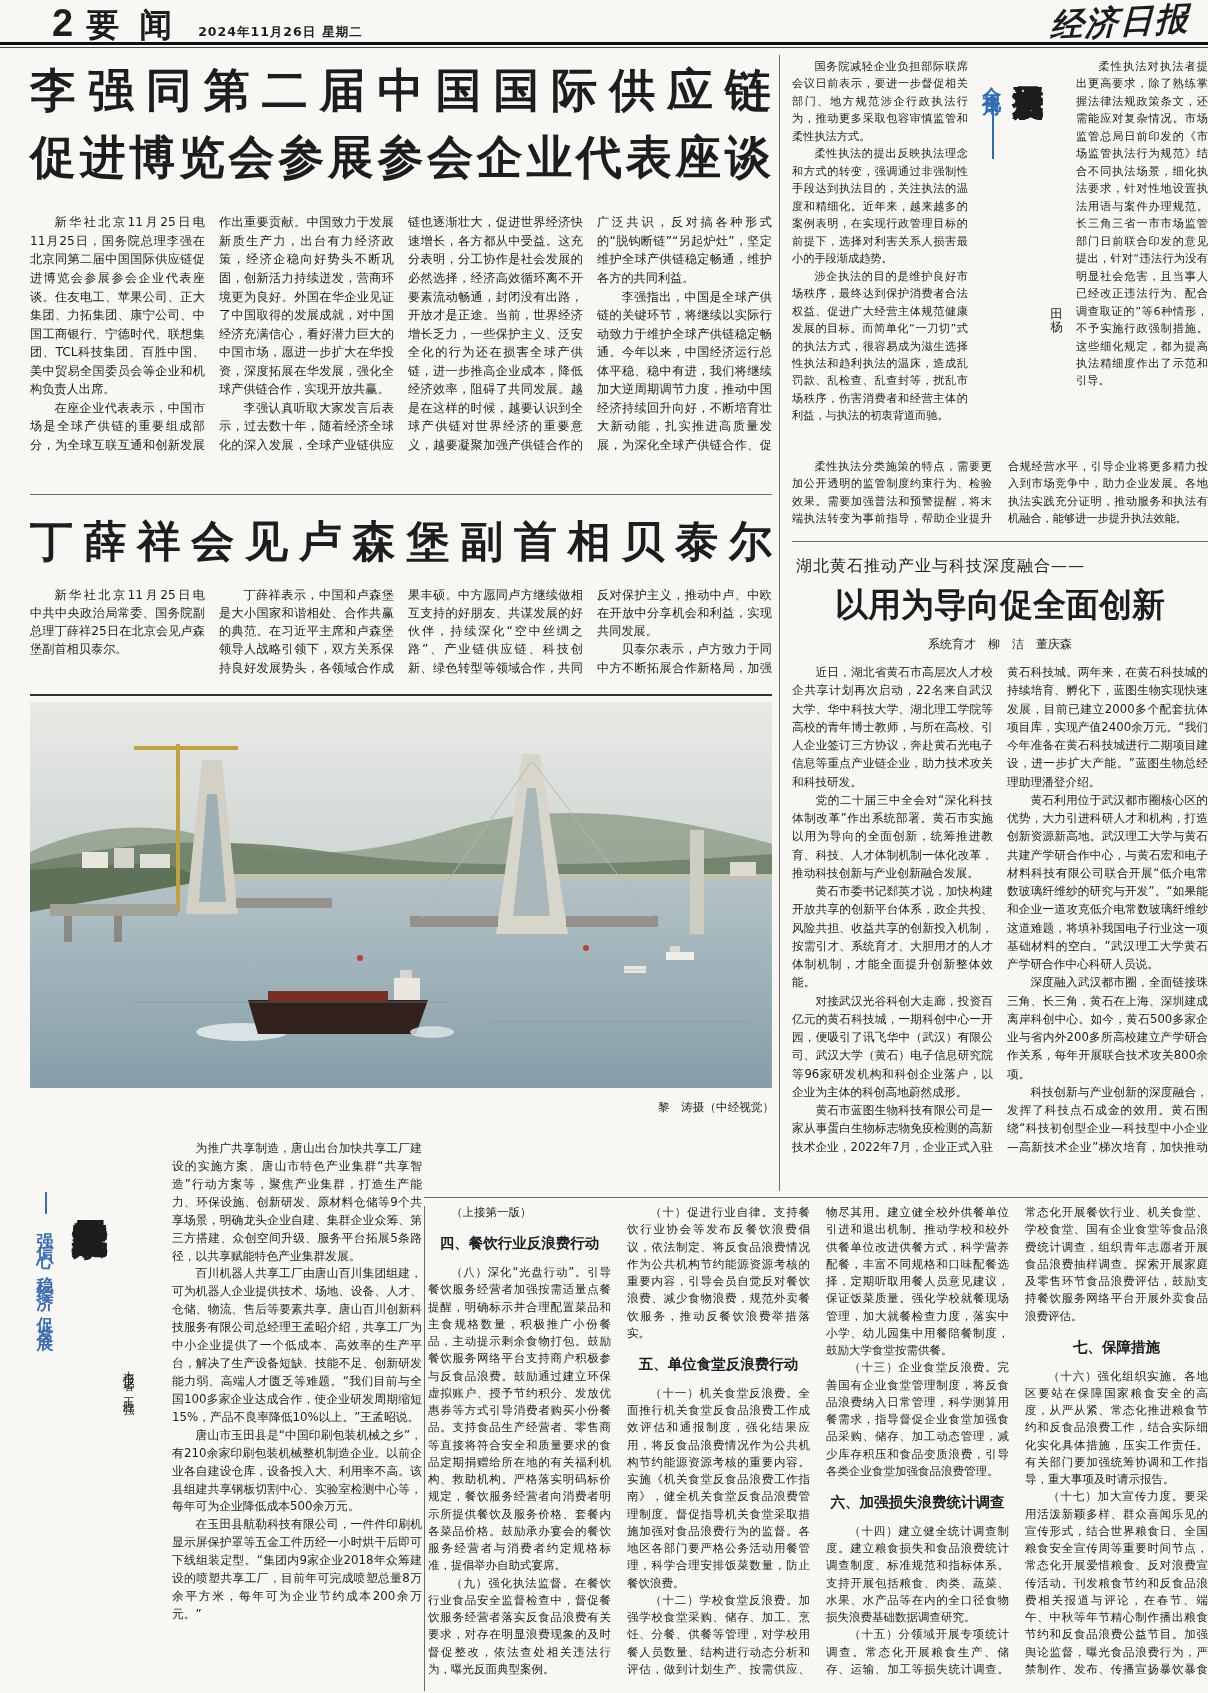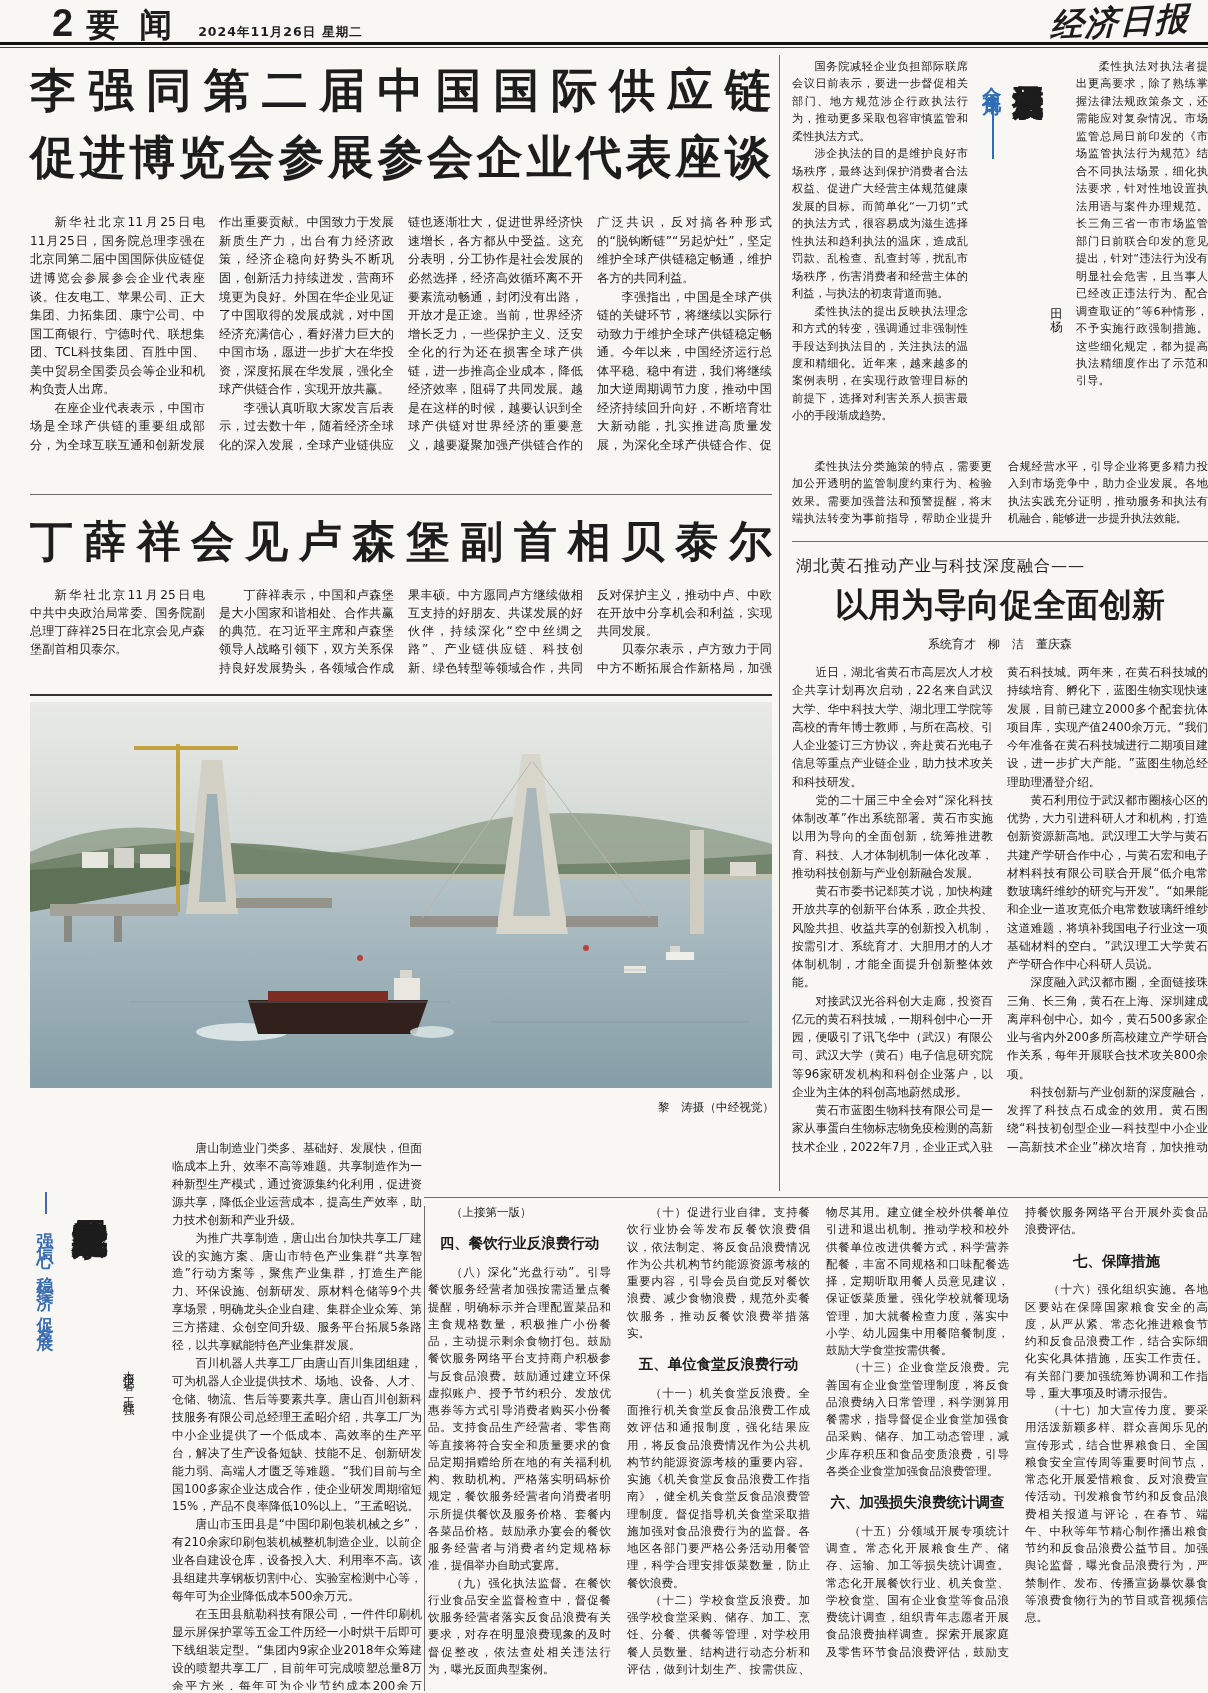--- a/index.html
+++ b/index.html
@@ -171,22 +171,22 @@
 
   <div class="vrule" style="left:779px;top:55px;height:1136px;"></div>
   <div class="vrule" style="left:424px;top:1206px;height:485px;"></div>
   <div class="hrule" style="left:792px;top:541px;width:416px;"></div>
   <div class="hrule" style="left:424px;top:1197px;width:784px;"></div>
 
   <div class="jin">
     <div class="jin-top">
       <div class="jin-left">
           <p class="para">国务院减轻企业负担部际联席会议日前表示，要进一步督促相关部门、地方规范涉企行政执法行为，推动更多采取包容审慎监管和柔性执法方式。</p>
+          <p class="para">柔性执法的提出反映执法理念和方式的转变，强调通过非强制性手段达到执法目的，关注执法的温度和精细化。近年来，越来越多的案例表明，在实现行政管理目标的前提下，选择对利害关系人损害最小的手段渐成趋势。</p>
           <p class="para">涉企执法的目的是维护良好市场秩序，最终达到保护消费者合法权益、促进广大经营主体规范健康发展的目标。而简单化“一刀切”式的执法方式，很容易成为滋生选择性执法和趋利执法的温床，造成乱罚款、乱检查、乱查封等，扰乱市场秩序，伤害消费者和经营主体的利益，与执法的初衷背道而驰。</p>
-          <p class="para">柔性执法的提出反映执法理念和方式的转变，强调通过非强制性手段达到执法目的，关注执法的温度和精细化。近年来，越来越多的案例表明，在实现行政管理目标的前提下，选择对利害关系人损害最小的手段渐成趋势。</p>
         </div>
       <div class="jin-mid">
         <div class="jin-label-wrap">
           <span class="jin-label">金视角</span>
           <span class="jin-label-bar"></span>
         </div>
         <div class="jin-hl">更好把握执法尺度力度温度</div>
         <div class="jin-author">田 杨</div>
       </div>
       <div class="jin-left" style="flex:1;width:auto;">
@@ -216,38 +216,38 @@
 
   <div class="share">
     <div class="share-deco">
       <div class="share-kicker-wrap">
         <span class="share-kicker">强信心 稳经济 促发展</span>
       </div>
       <div class="share-hl">共享智造赋能产业集群发展</div>
       <div class="share-byline">本报记者　王胜强</div>
     </div>
     <div class="share-body">
-        <p class="para">唐山制造业门类多、基础好、发展快，但面临成本上升、效率不高等难题。共享制造作为一种新型生产模式，通过资源集约化利用，促进资源共享，降低企业运营成本，提高生产效率，助力技术创新和产业升级。</p>
         <p class="para">为推广共享制造，唐山出台加快共享工厂建设的实施方案、唐山市特色产业集群“共享智造”行动方案等，聚焦产业集群，打造生产能力、环保设施、创新研发、原材料仓储等9个共享场景，明确龙头企业自建、集群企业众筹、第三方搭建、众创空间升级、服务平台拓展5条路径，以共享赋能特色产业集群发展。</p>
         <p class="para">百川机器人共享工厂由唐山百川集团组建，可为机器人企业提供技术、场地、设备、人才、仓储、物流、售后等要素共享。唐山百川创新科技服务有限公司总经理王孟昭介绍，共享工厂为中小企业提供了一个低成本、高效率的生产平台，解决了生产设备短缺、技能不足、创新研发能力弱、高端人才匮乏等难题。“我们目前与全国100多家企业达成合作，使企业研发周期缩短15%，产品不良率降低10%以上。”王孟昭说。</p>
         <p class="para">唐山市玉田县是“中国印刷包装机械之乡”，有210余家印刷包装机械整机制造企业。以前企业各自建设仓库，设备投入大、利用率不高。该县组建共享钢板切割中心、实验室检测中心等，每年可为企业降低成本500余万元。</p>
         <p class="para">在玉田县航勒科技有限公司，一件件印刷机显示屏保护罩等五金工件历经一小时烘干后即可下线组装定型。“集团内9家企业2018年众筹建设的喷塑共享工厂，目前年可完成喷塑总量8万余平方米，每年可为企业节约成本200余万元。”</p>
       </div>
   </div>
 
   <div class="cont">
       <p class="para">（上接第一版）</p>
       <h4 class="sec-head">四、餐饮行业反浪费行动</h4>
       <p class="para">（八）深化“光盘行动”。引导餐饮服务经营者加强按需适量点餐提醒，明确标示并合理配置菜品和主食规格数量，积极推广小份餐品，主动提示剩余食物打包。鼓励餐饮服务网络平台支持商户积极参与反食品浪费。鼓励通过建立环保虚拟账户、授予节约积分、发放优惠券等方式引导消费者购买小份餐品。支持食品生产经营者、零售商等直接将符合安全和质量要求的食品定期捐赠给所在地的有关福利机构、救助机构。严格落实明码标价规定，餐饮服务经营者向消费者明示所提供餐饮及服务价格、套餐内各菜品价格。鼓励承办宴会的餐饮服务经营者与消费者约定规格标准，提倡举办自助式宴席。</p>
       <p class="para">（九）强化执法监督。在餐饮行业食品安全监督检查中，督促餐饮服务经营者落实反食品浪费有关要求，对存在明显浪费现象的及时督促整改，依法查处相关违法行为，曝光反面典型案例。</p>
       <p class="para">（十）促进行业自律。支持餐饮行业协会等发布反餐饮浪费倡议，依法制定、将反食品浪费情况作为公共机构节约能源资源考核的重要内容，引导会员自觉反对餐饮浪费、减少食物浪费，规范外卖餐饮服务，推动反餐饮浪费举措落实。</p>
       <h4 class="sec-head">五、单位食堂反浪费行动</h4>
       <p class="para">（十一）机关食堂反浪费。全面推行机关食堂反食品浪费工作成效评估和通报制度，强化结果应用，将反食品浪费情况作为公共机构节约能源资源考核的重要内容。实施《机关食堂反食品浪费工作指南》，健全机关食堂反食品浪费管理制度。督促指导机关食堂采取措施加强对食品浪费行为的监督。各地区各部门要严格公务活动用餐管理，科学合理安排饭菜数量，防止餐饮浪费。</p>
       <p class="para">（十二）学校食堂反浪费。加强学校食堂采购、储存、加工、烹饪、分餐、供餐等管理，对学校用餐人员数量、结构进行动态分析和评估，做到计划生产、按需供应、物尽其用。建立健全校外供餐单位引进和退出机制。推动学校和校外供餐单位改进供餐方式，科学营养配餐，丰富不同规格和口味配餐选择，定期听取用餐人员意见建议，保证饭菜质量。强化学校就餐现场管理，加大就餐检查力度，落实中小学、幼儿园集中用餐陪餐制度，鼓励大学食堂按需供餐。</p>
       <p class="para">（十三）企业食堂反浪费。完善国有企业食堂管理制度，将反食品浪费纳入日常管理，科学测算用餐需求，指导督促企业食堂加强食品采购、储存、加工动态管理，减少库存积压和食品变质浪费，引导各类企业食堂加强食品浪费管理。</p>
       <h4 class="sec-head">六、加强损失浪费统计调查</h4>
+      <p class="para">（十四）建立健全统计调查制度。建立粮食损失和食品浪费统计调查制度、标准规范和指标体系。支持开展包括粮食、肉类、蔬菜、水果、水产品等在内的全口径食物损失浪费基础数据调查研究。</p>
       <p class="para">（十五）分领域开展专项统计调查。常态化开展粮食生产、储存、运输、加工等损失统计调查。常态化开展餐饮行业、机关食堂、学校食堂、国有企业食堂等食品浪费统计调查，组织青年志愿者开展食品浪费抽样调查。探索开展家庭及零售环节食品浪费评估，鼓励支持餐饮服务网络平台开展外卖食品浪费评估。</p>
       <h4 class="sec-head">七、保障措施</h4>
       <p class="para">（十六）强化组织实施。各地区要站在保障国家粮食安全的高度，从严从紧、常态化推进粮食节约和反食品浪费工作，结合实际细化实化具体措施，压实工作责任。有关部门要加强统筹协调和工作指导，重大事项及时请示报告。</p>
       <p class="para">（十七）加大宣传力度。要采用活泼新颖多样、群众喜闻乐见的宣传形式，结合世界粮食日、全国粮食安全宣传周等重要时间节点，常态化开展爱惜粮食、反对浪费宣传活动。刊发粮食节约和反食品浪费相关报道与评论，在春节、端午、中秋等年节精心制作播出粮食节约和反食品浪费公益节目。加强舆论监督，曝光食品浪费行为，严禁制作、发布、传播宣扬暴饮暴食等浪费食物行为的节目或音视频信息。</p>
     </div>
 
 </div>
 
 </body></html>

